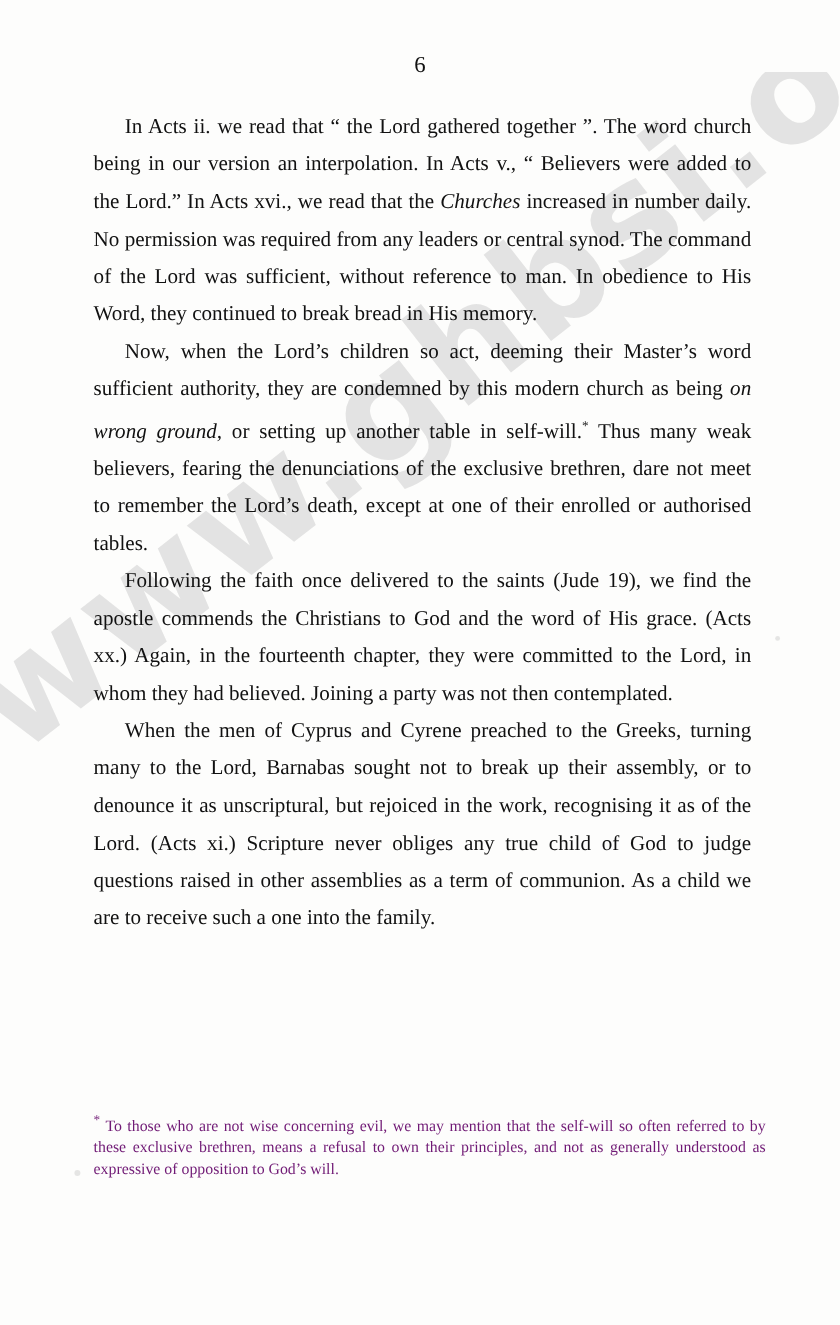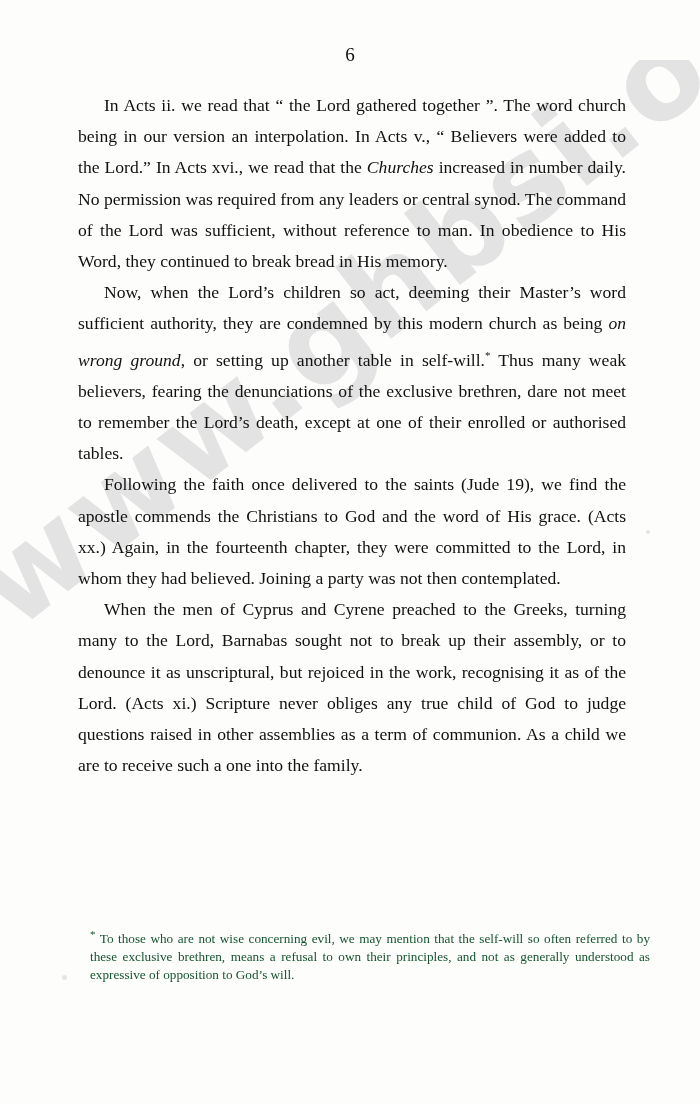--- a/index.html
+++ b/index.html
@@ -85,25 +85,25 @@
     font-style: italic;
   }
   .body-text p .sup {
     font-size: 11px;
     vertical-align: super;
   }
 
   .footnote {
     position: absolute;
     top: 925px;
-    left: 90px;
+    left: 78px;
     width: 560px;
     font-size: 13.2px;
     line-height: 18px;
-    color: #14532d;
+    color: #701a75;
     text-align: justify;
   }
   .footnote .sup {
     font-size: 11px;
     vertical-align: super;
   }
 
   
   .blotch {
     position: absolute;

